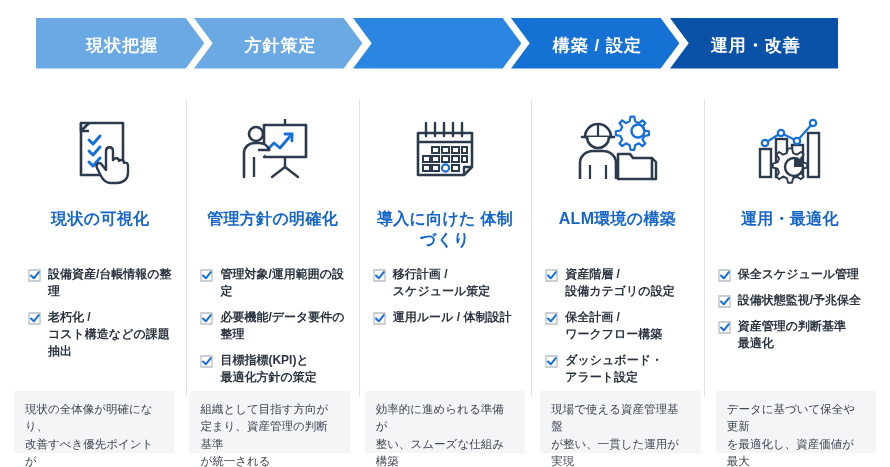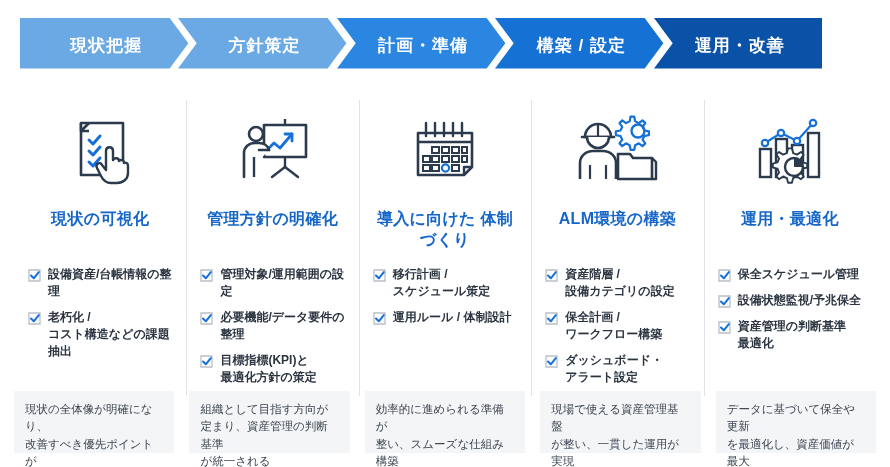--- a/index.html
+++ b/index.html
@@ -15,21 +15,21 @@
   #page {
     position: relative;
     width: 890px;
     height: 467px;
     background: #ffffff;
   }
 
   
   .chevron-bar {
     position: absolute;
-    left: 20px;
+    left: 36px;
     top: 18px;
     width: 812px;
     height: 54px;
     display: flex;
   }
 
   .chevron {
     position: relative;
     flex: 1 1 0;
     height: 54px;
@@ -173,21 +173,20 @@
       <svg class="shape" viewBox="0 0 180 54" preserveAspectRatio="none">
         <path d="M0,0 L160,0 L180,27 L160,54 L0,54 L20,27 Z" fill="#6aa9e4"></path>
       </svg>
       <span class="label">方針策定</span>
     </div>
 
     <div class="chevron">
       <svg class="shape" viewBox="0 0 180 54" preserveAspectRatio="none">
         <path d="M0,0 L160,0 L180,27 L160,54 L0,54 L20,27 Z" fill="#2a86e0"></path>
       </svg>
-      <span class="label">計画・準備</span>
     </div>
 
     <div class="chevron">
       <svg class="shape" viewBox="0 0 180 54" preserveAspectRatio="none">
         <path d="M0,0 L160,0 L180,27 L160,54 L0,54 L20,27 Z" fill="#1571d4"></path>
       </svg>
       <span class="label">構築 / 設定</span>
     </div>
 
     <div class="chevron">

